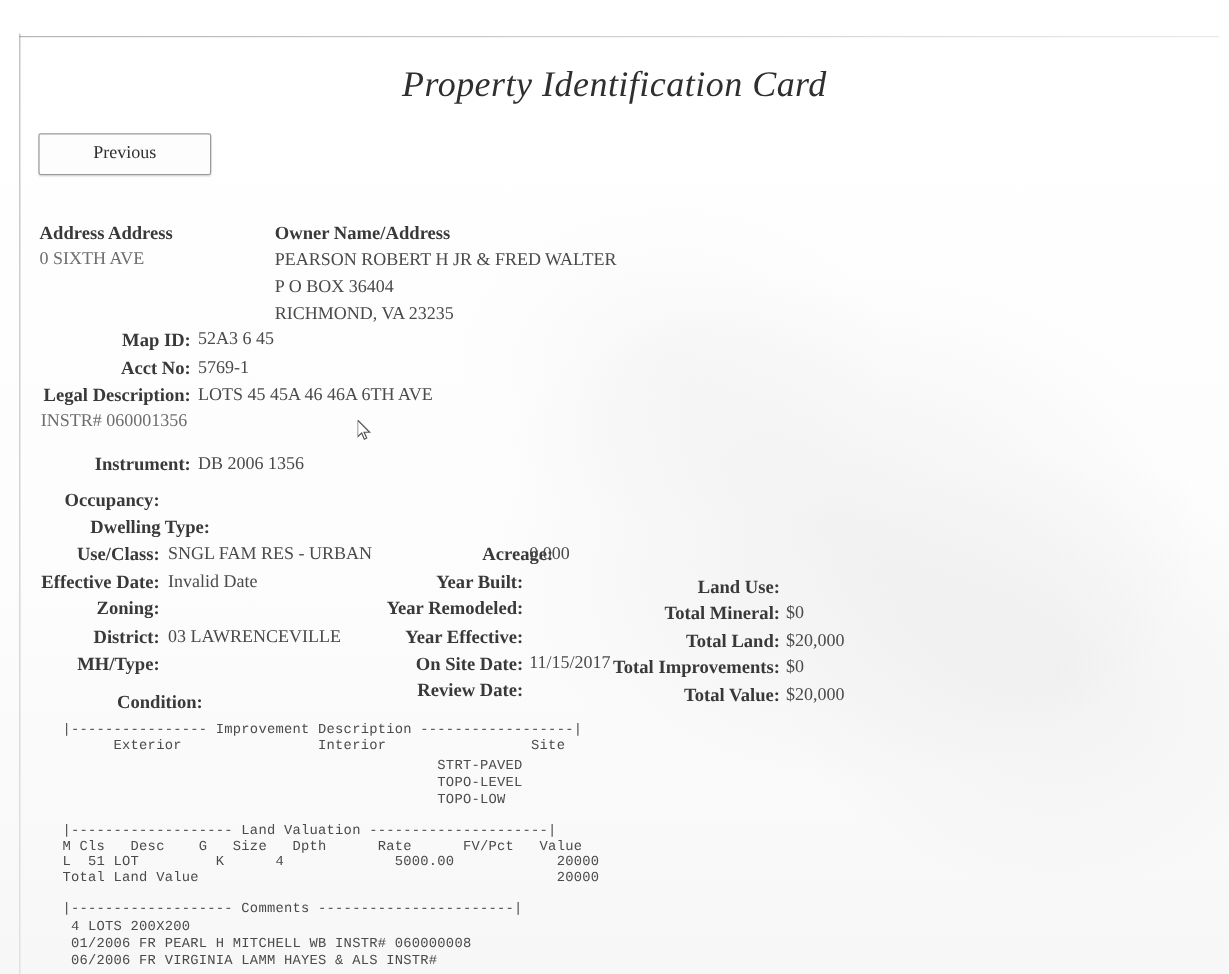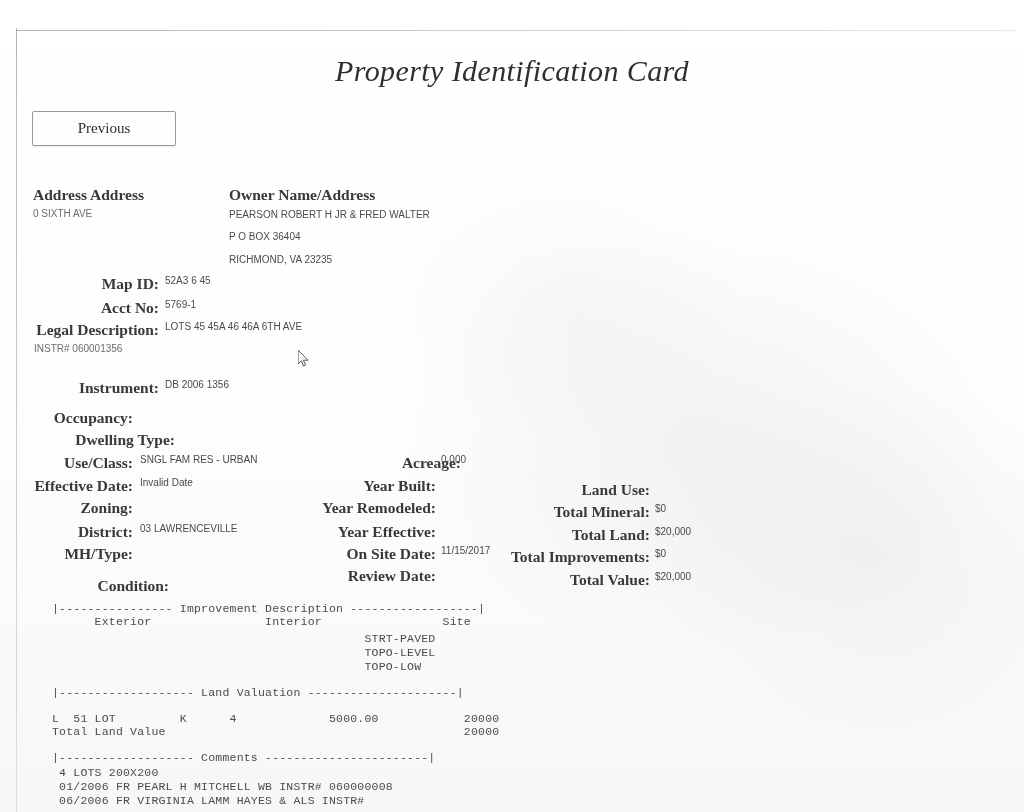--- a/index.html
+++ b/index.html
@@ -67,22 +67,22 @@
   .lbl {
     position: absolute;
     font-family: "Liberation Serif", serif;
     font-weight: bold;
     font-size: 15.5px;
     color: #393939;
     white-space: nowrap;
   }
   .val {
     position: absolute;
-    font-family: Liberation Sans, sans-serif;
-    font-size: 10px;
+    font-family: Liberation Serif, serif;
+    font-size: 15px;
     color: #4a4a4a;
     white-space: nowrap;
   }
   .lbl.r { text-align: right; }
   .mono {
     position: absolute;
     font-family: "Liberation Mono", monospace;
     font-size: 11.5px;
     color: #4b4b4b;
     white-space: pre;
@@ -187,20 +187,21 @@
   <div class="lbl r" style="left:470px; top:571px; width:180px;">Total Value:</div>
   <div class="val" style="left:655px; top:571px;">$20,000</div>
 
   <div class="mono" style="left:52px; top:602px;">|---------------- Improvement Description ------------------|</div>
   <div class="mono" style="left:52px; top:615px;">      Exterior                Interior                 Site</div>
   <div class="mono" style="left:52px; top:632px;">                                            STRT-PAVED</div>
   <div class="mono" style="left:52px; top:646px;">                                            TOPO-LEVEL</div>
   <div class="mono" style="left:52px; top:660px;">                                            TOPO-LOW</div>
 
   <div class="mono" style="left:52px; top:686px;">|------------------- Land Valuation ---------------------|</div>
+  <div class="mono" style="left:52px; top:699px;">M Cls   Desc    G   Size   Dpth      Rate      FV/Pct   Value</div>
   <div class="mono" style="left:52px; top:712px;">L  51 LOT         K      4             5000.00            20000</div>
   <div class="mono" style="left:52px; top:725px;">Total Land Value                                          20000</div>
 
   <div class="mono" style="left:52px; top:751px;">|------------------- Comments -----------------------|</div>
   <div class="mono" style="left:52px; top:766px;"> 4 LOTS 200X200</div>
   <div class="mono" style="left:52px; top:780px;"> 01/2006 FR PEARL H MITCHELL WB INSTR# 060000008</div>
   <div class="mono" style="left:52px; top:794px;"> 06/2006 FR VIRGINIA LAMM HAYES &amp; ALS INSTR#</div>
 
   <div class="cursor">
     <svg width="12" height="18" viewBox="0 0 12 18">

